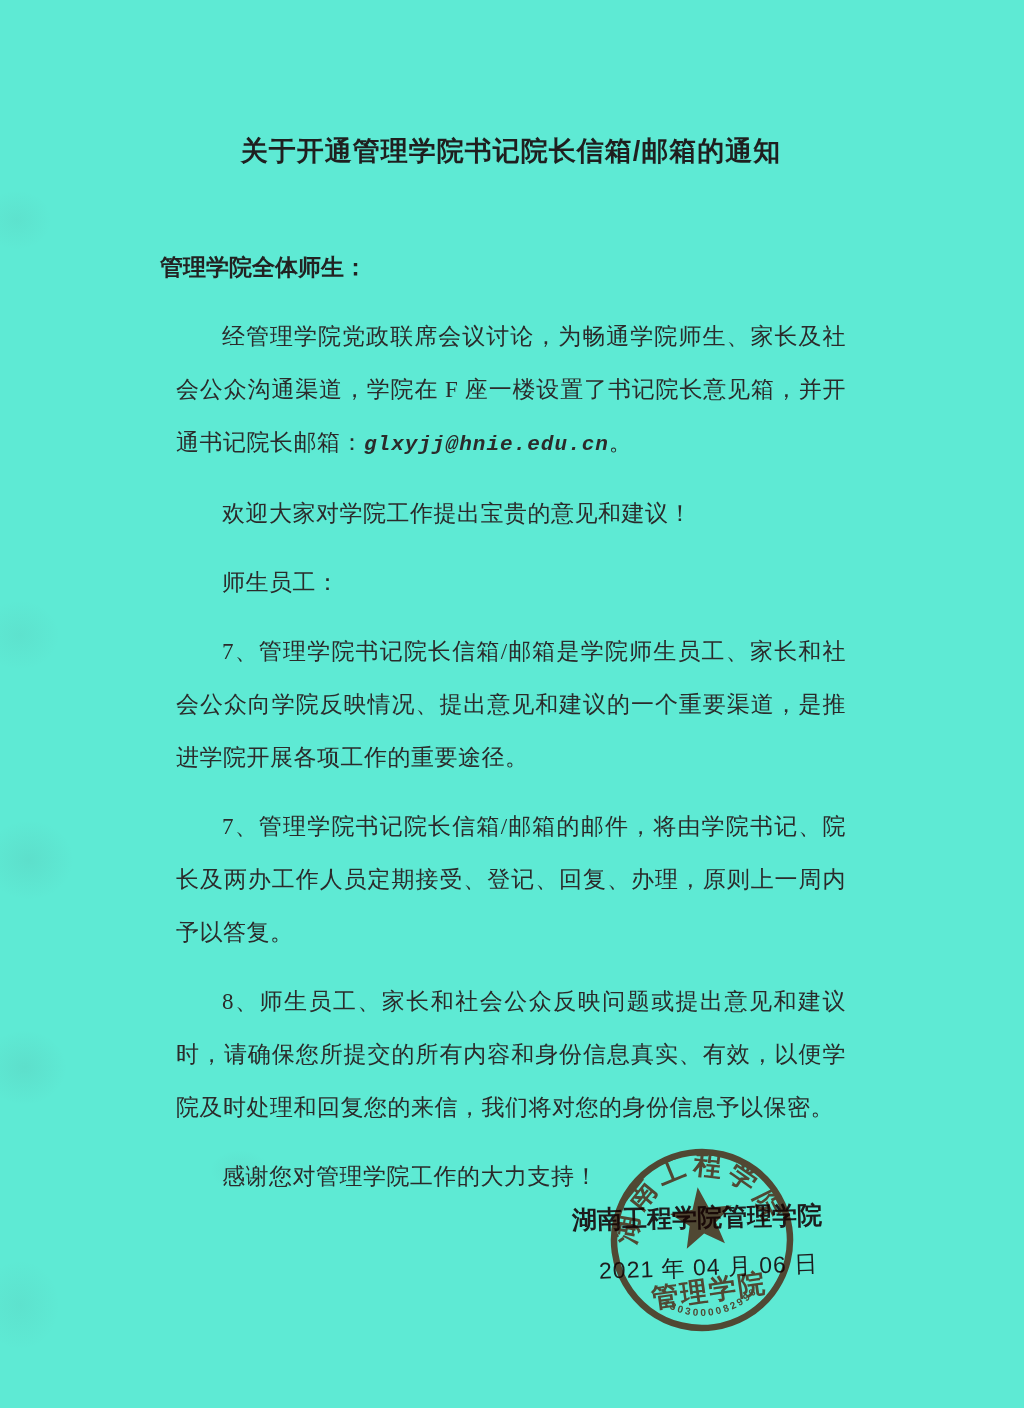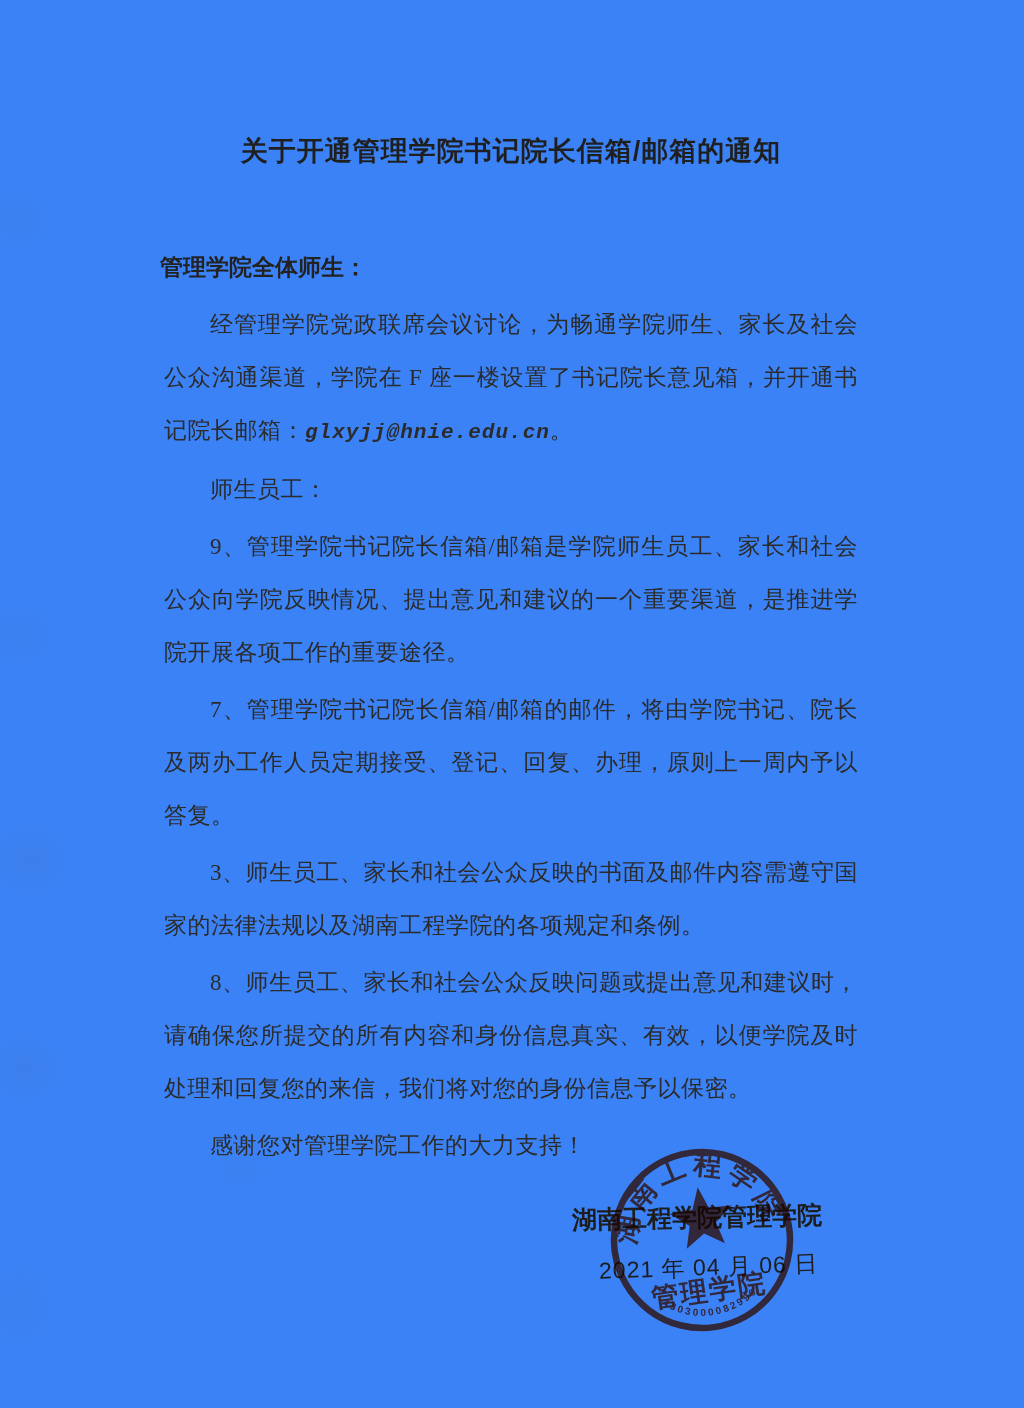--- a/index.html
+++ b/index.html
@@ -5,21 +5,21 @@
   html,body { margin:0; padding:0; }
   body {
     background:#ffffff;
     font-family:"Liberation Serif", serif;
   }
   .page {
     position:relative;
     width:1024px;
     height:1408px;
     margin:0 auto;
-    background:#3b82f6;
+    background:#5eead4;
     overflow:hidden;
     color:#2b2b2b;
   }
   
   .smudge {
     position:absolute;
     border-radius:50%;
     background:radial-gradient(closest-side, rgba(80,80,90,0.05), rgba(80,80,90,0.0));
     pointer-events:none;
   }
@@ -50,21 +50,21 @@
   .salutation {
     margin:0;
     margin-top:70px;
     font-family:Liberation Serif, serif;
     font-weight:bold;
     font-size:23px;
     line-height:53px;
     color:#222;
   }
   .body-text p {
-    margin:4px;
+    margin:16px;
     font-size:23px;
     line-height:53px;
     text-align:justify;
     text-indent:2em;
     letter-spacing:0.5px;
     color:#2b2b2b;
   }
   .email {
     font-family:"Liberation Mono", monospace;
     font-style:italic;
@@ -124,28 +124,28 @@
   <div class="content">
 
     <h1 class="doc-title">关于开通管理学院书记院长信箱/邮箱的通知</h1>
 
     <p class="salutation">管理学院全体师生：</p>
 
     <div class="body-text">
 
       <p><span>经管理学院党政联席会议讨论，为畅通学院师生、家长及社会公众沟通渠道，学院在 F 座一楼设置了书记院长意见箱，并开通书记院长邮箱：</span><span class="email">glxyjj@hnie.edu.cn</span><span>。</span></p>
 
+      <p>欢迎大家对学院工作提出宝贵的意见和建议！</p>
 
       <p>师生员工：</p>
 
-      <p>9、管理学院书记院长信箱/邮箱是学院师生员工、家长和社会公众向学院反映情况、提出意见和建议的一个重要渠道，是推进学院开展各项工作的重要途径。</p>
+      <p>7、管理学院书记院长信箱/邮箱是学院师生员工、家长和社会公众向学院反映情况、提出意见和建议的一个重要渠道，是推进学院开展各项工作的重要途径。</p>
 
       <p>7、管理学院书记院长信箱/邮箱的邮件，将由学院书记、院长及两办工作人员定期接受、登记、回复、办理，原则上一周内予以答复。</p>
 
-      <p>3、师生员工、家长和社会公众反映的书面及邮件内容需遵守国家的法律法规以及湖南工程学院的各项规定和条例。</p>
 
       <p>8、师生员工、家长和社会公众反映问题或提出意见和建议时，请确保您所提交的所有内容和身份信息真实、有效，以便学院及时处理和回复您的来信，我们将对您的身份信息予以保密。</p>
 
       <p>感谢您对管理学院工作的大力支持！</p>
 
     </div>
   </div>
 
   <div class="sig-org">湖南工程学院管理学院</div>
 

